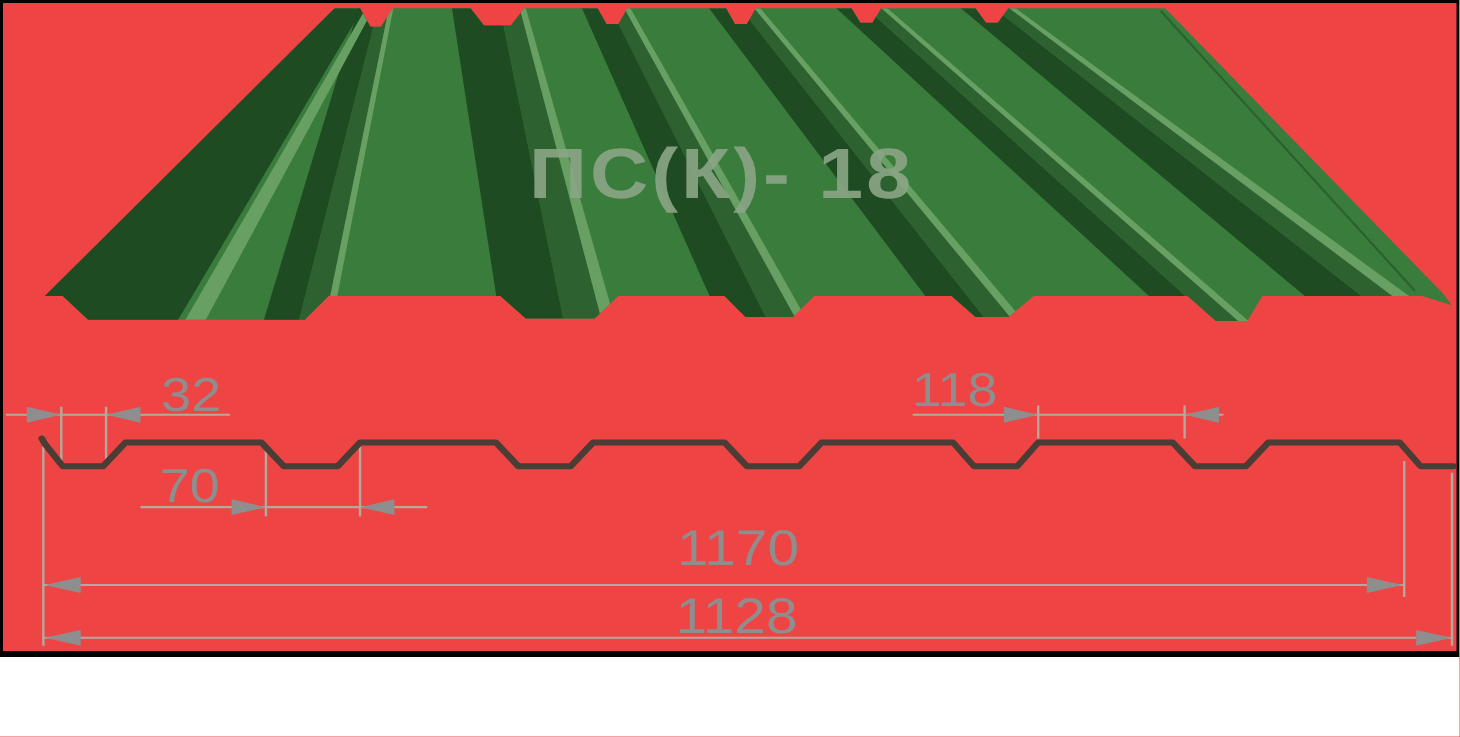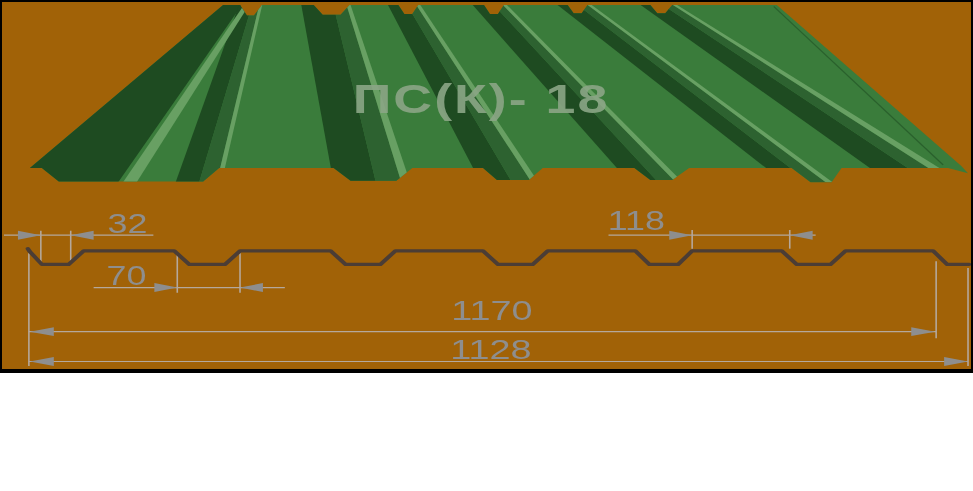--- a/index.html
+++ b/index.html
@@ -1,22 +1,22 @@
 <!DOCTYPE html>
 <html><head>
 <meta charset="utf-8">
 <style>
   html,body{margin:0;padding:0;background:#fff;}
   .frame{
     position:relative;
-    width:973px;height:373px;
+    width:973px;height:438px;
     box-sizing:border-box;
     border:2px solid #000;
     border-bottom-width:4px;
-    background:#a16207;
+    background:#ef4444;
     overflow:hidden;
   }
   .frame svg{display:block;width:100%;height:100%;}
   text{
     font-family:"Liberation Sans", sans-serif;
   }
   .dim-text{font-size:36px;}
   .dim-text-big{font-size:38px;}
   .sheet-label{font-size:54px;font-weight:bold;letter-spacing:2px;opacity:.9;}
   .thinline{fill:none;stroke-width:1.6px;}

